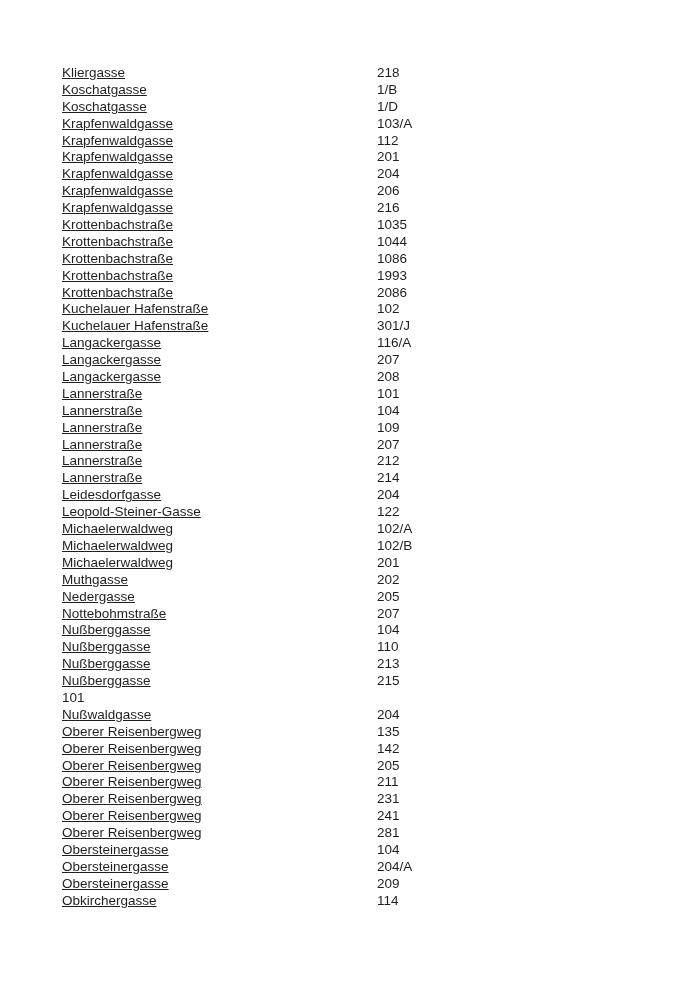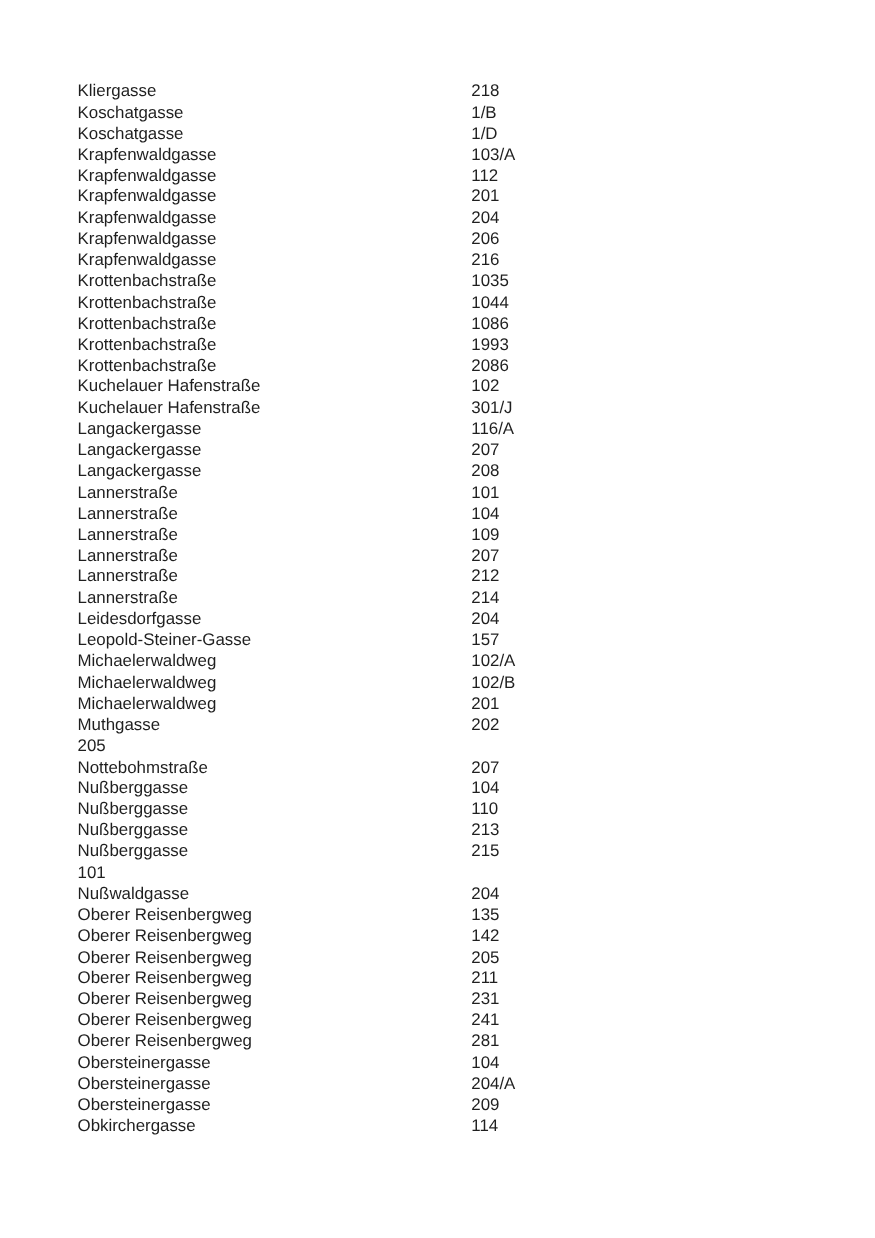--- a/index.html
+++ b/index.html
@@ -30,20 +30,21 @@
     align-items: center;
     height: 16.9px;
     font-size: 13.5px;
     line-height: 16.9px;
     color: #1f1f1f;
     white-space: nowrap;
   }
   .row .name {
     width: 315px;
     flex: 0 0 315px;
+    text-decoration: underline;
   }
   .row .num {
     flex: 0 0 auto;
     text-align: center;
   }
 </style>
 </head>
 <body>
 
 <div class="page" style="background: rgb(255, 255, 255);">
@@ -147,39 +148,40 @@
       <div class="row">
         <span class="name">Lannerstraße</span>
         <span class="num">214</span>
       </div>
       <div class="row">
         <span class="name">Leidesdorfgasse</span>
         <span class="num">204</span>
       </div>
       <div class="row">
         <span class="name">Leopold-Steiner-Gasse</span>
-        <span class="num">157</span>
+        <span class="num">122</span>
       </div>
       <div class="row">
         <span class="name">Michaelerwaldweg</span>
         <span class="num">102/A</span>
       </div>
       <div class="row">
         <span class="name">Michaelerwaldweg</span>
         <span class="num">102/B</span>
       </div>
       <div class="row">
         <span class="name">Michaelerwaldweg</span>
         <span class="num">201</span>
       </div>
       <div class="row">
         <span class="name">Muthgasse</span>
         <span class="num">202</span>
       </div>
       <div class="row">
+        <span class="name">Nedergasse</span>
         <span class="num">205</span>
       </div>
       <div class="row">
         <span class="name">Nottebohmstraße</span>
         <span class="num">207</span>
       </div>
       <div class="row">
         <span class="name">Nußberggasse</span>
         <span class="num">104</span>
       </div>

